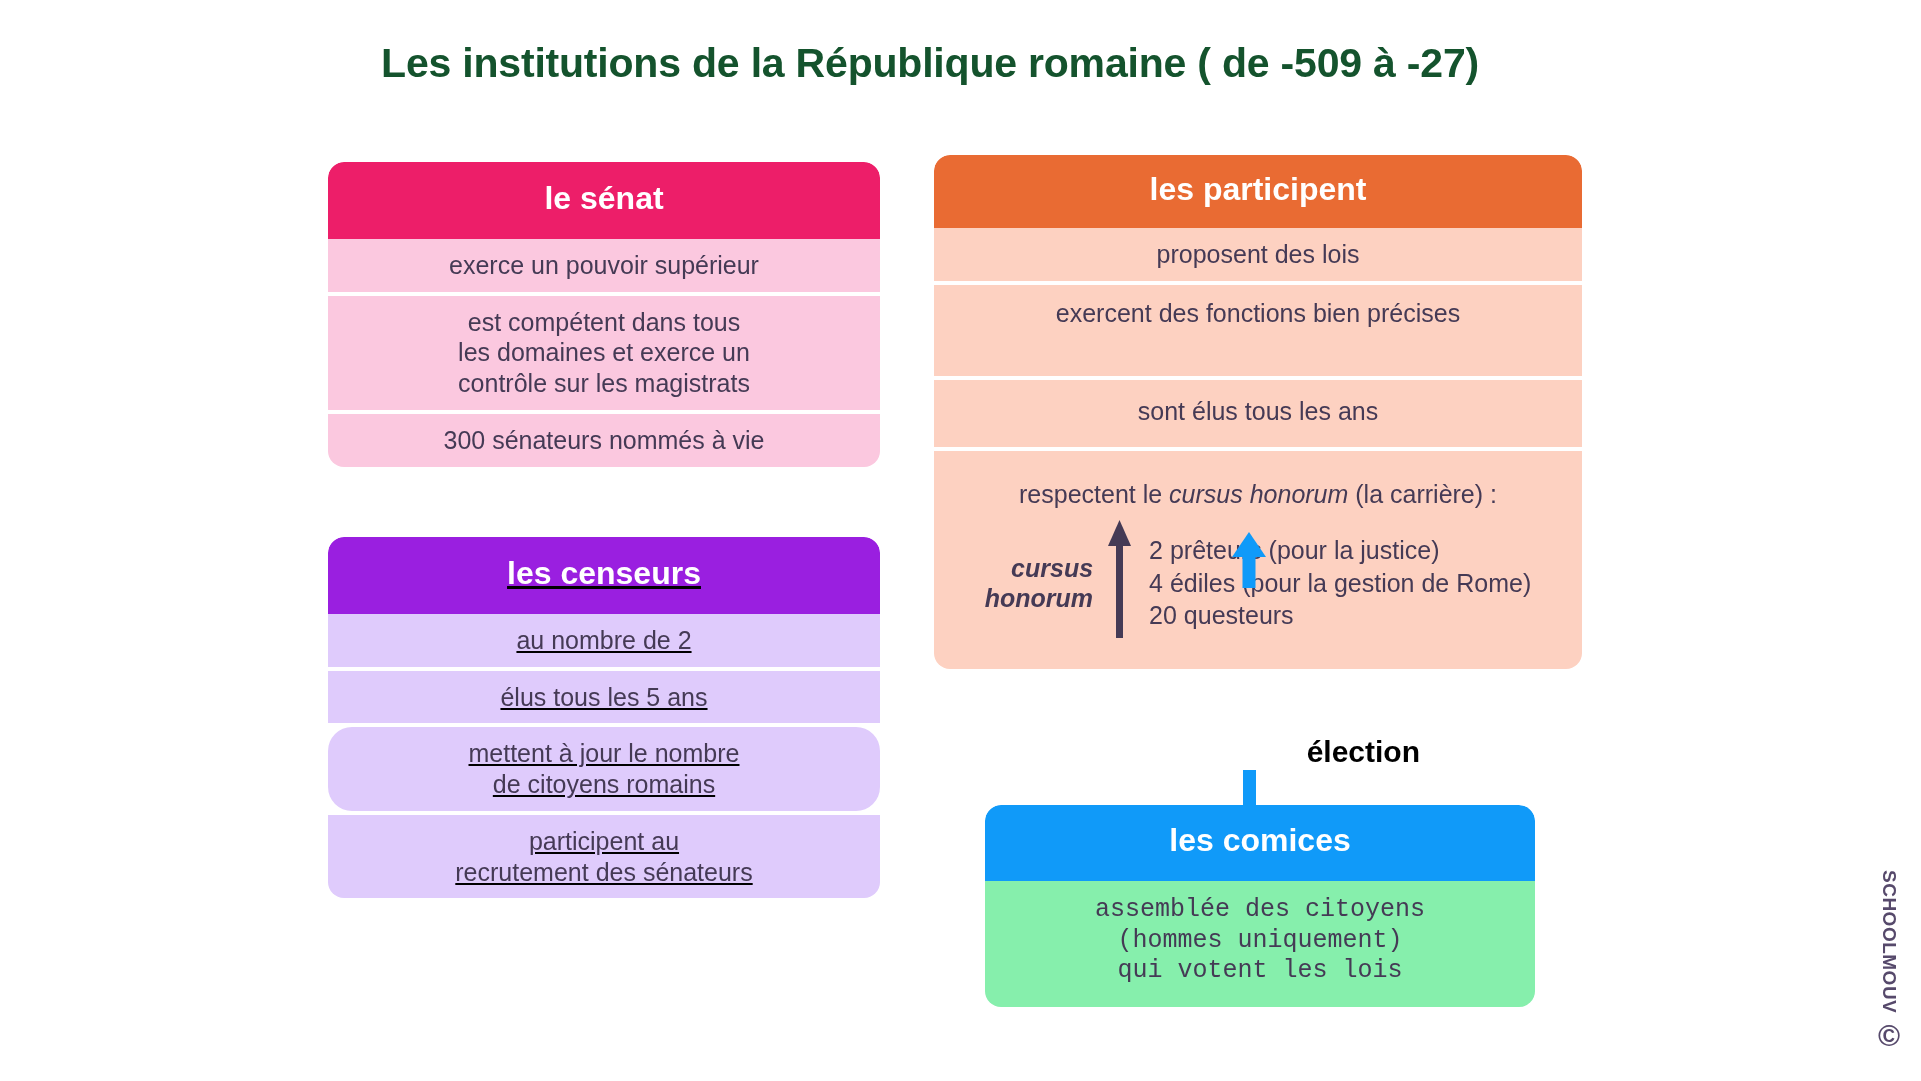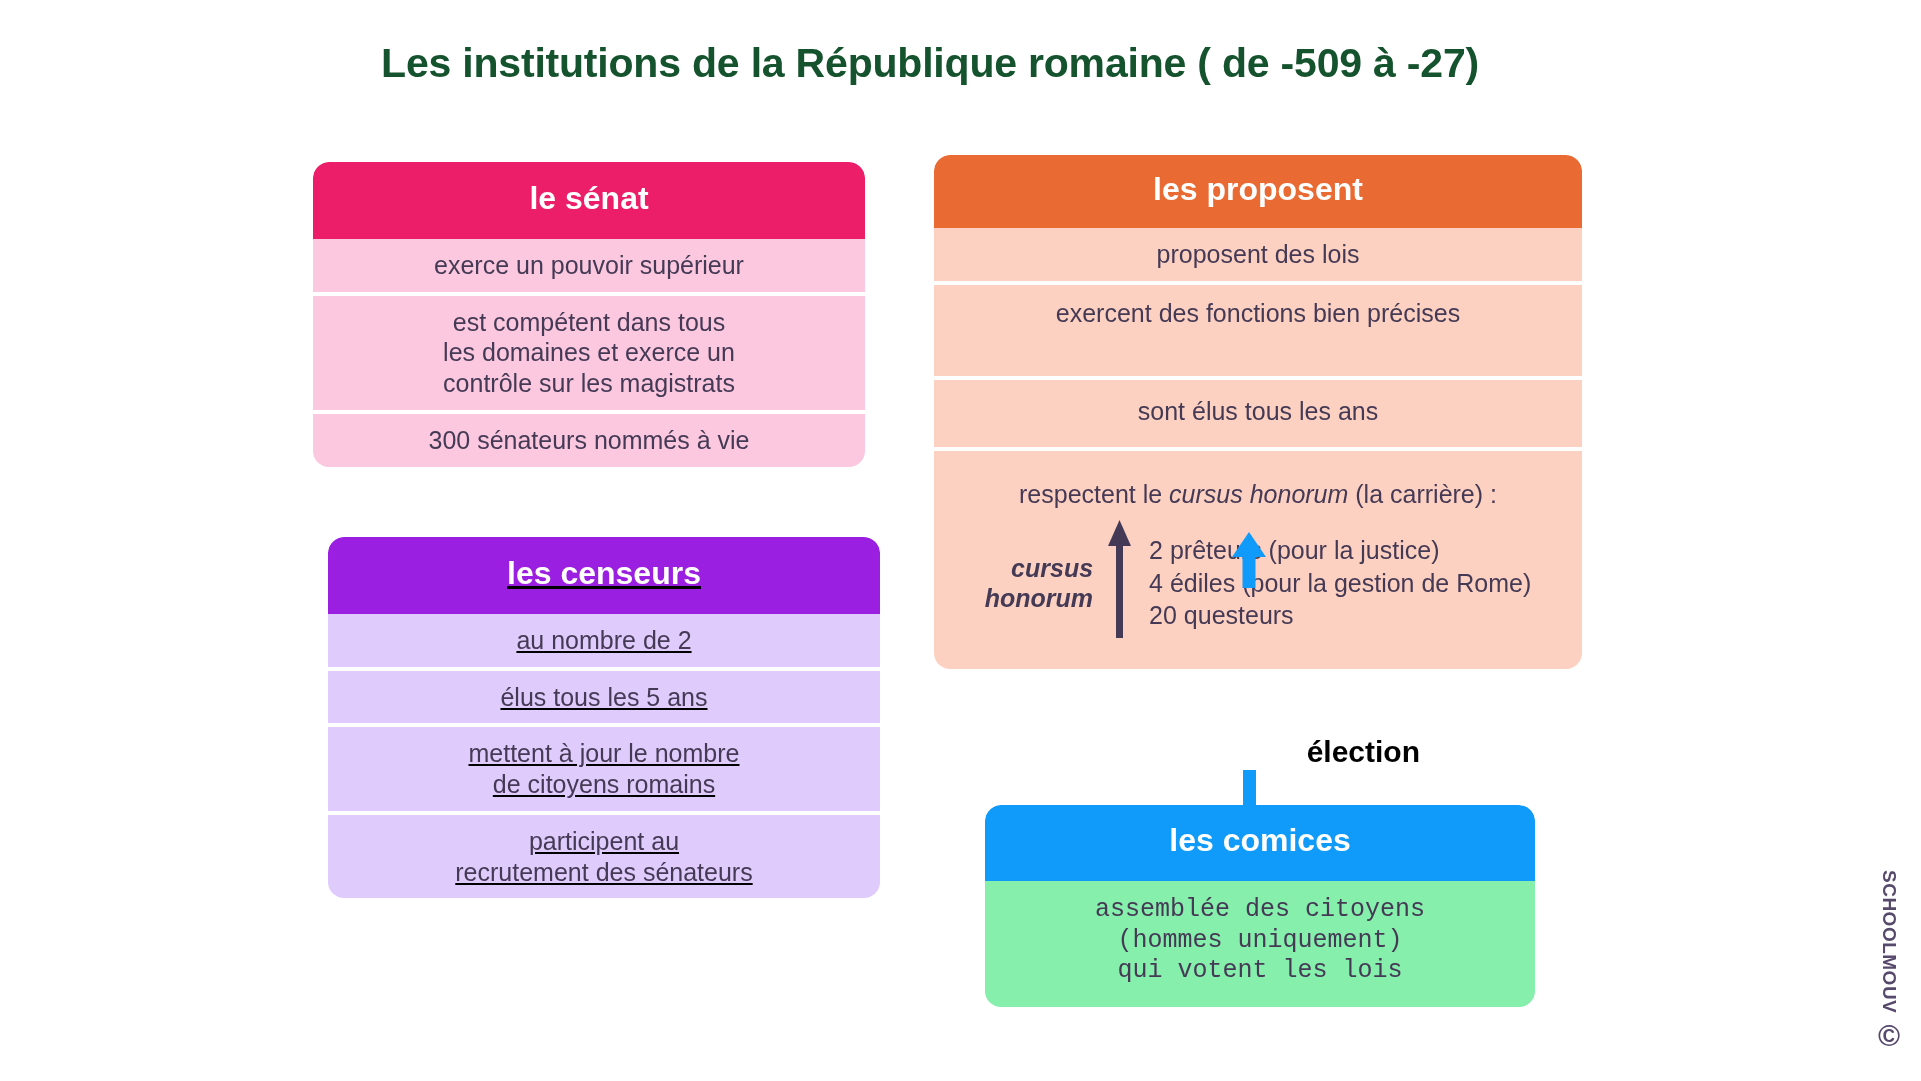--- a/index.html
+++ b/index.html
@@ -48,21 +48,21 @@
     text-align: center;
     color: #453A55;
     font-size: 25px;
     line-height: 1.23;
     padding: 11px 14px;
     margin-bottom: 4px;
   }
   .row:last-child { margin-bottom: 4px; border-radius: 0 0 16px 16px; }
 
   
-  #senate { left: 313px; top: 162px; width: 552px; }
+  #senate { left: 328px; top: 162px; width: 552px; }
   #senate .card-header { background: #ED1E69; padding: 18px 0 22px; }
   #senate .row { background: #FBC8DF; }
 
   
   #censors { left: 328px; top: 537px; width: 552px; text-decoration: underline; }
   #censors .card-header { background: #9A1FE0; padding: 18px 0 22px; }
   #censors .row { background: #DFCBFC; }
 
   
   #magistrates { left: 934px; top: 155px; width: 648px; }
@@ -168,29 +168,29 @@
 contrôle sur les magistrats</div>
       <div class="row">300 sénateurs nommés à vie</div>
     </div>
   </div>
 
   <div class="card" id="censors">
     <div class="card-header">les censeurs</div>
     <div class="card-body">
       <div class="row">au nombre de 2</div>
       <div class="row">élus tous les 5 ans</div>
-      <div class="row" style="white-space:pre-line;">mettent à jour le nombre
+      <div class="row" style="white-space:pre-line;border-radius:24px;">mettent à jour le nombre
 de citoyens romains</div>
       <div class="row" style="white-space:pre-line;">participent au
 recrutement des sénateurs</div>
     </div>
   </div>
 
   <div class="card" id="magistrates">
-    <div class="card-header">les proposent</div>
+    <div class="card-header">les participent</div>
     <div class="card-body">
       <div class="row">proposent des lois</div>
       <div class="row tall-1">exercent des fonctions bien précises</div>
       <div class="row tall-2">sont élus tous les ans</div>
 
       <div class="row cursus-row">
         <div>
           <span>respectent le </span><span class="it">cursus honorum</span><span> (la carrière) :</span>
         </div>
 

